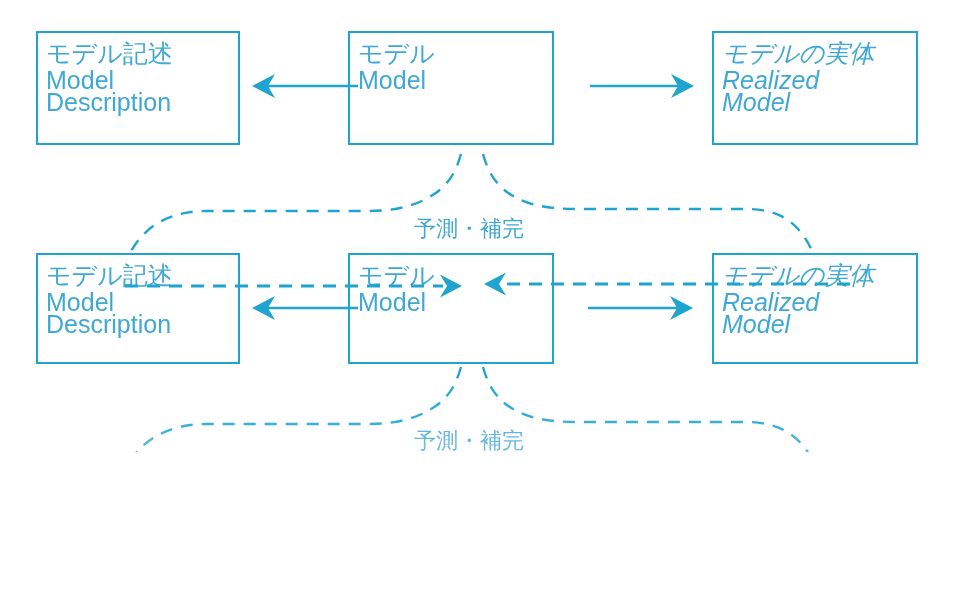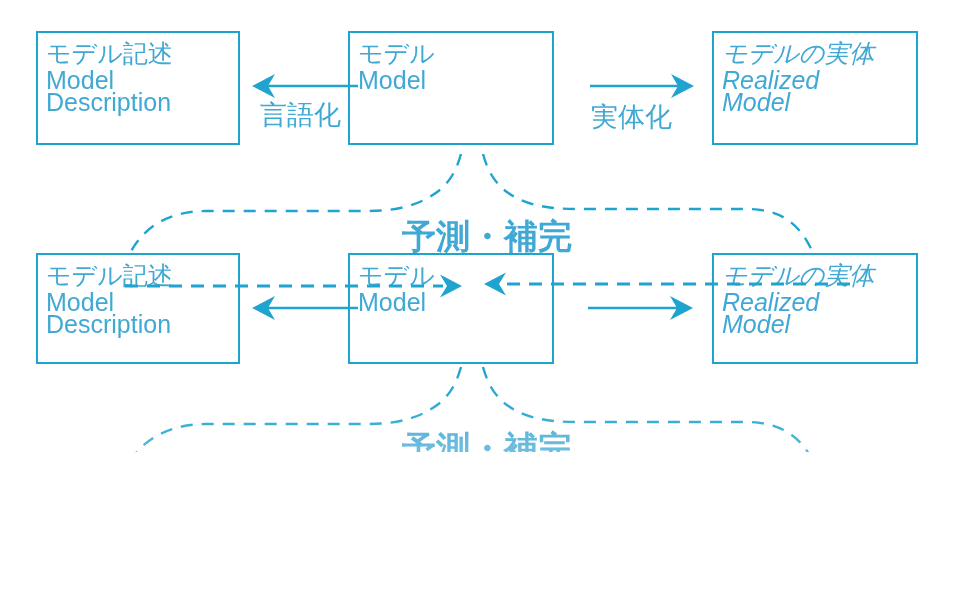--- a/index.html
+++ b/index.html
@@ -54,26 +54,25 @@
     color: var(--text);
     white-space: nowrap;
     z-index: 2;
   }
   .lbl-verbalization { left: 260px; top: 97px; }
   .lbl-realization   { left: 591px; top: 99px; }
 
   .pred-label {
     position: absolute;
     width: 206px;
-    text-align: right;
-    font-size: 34px;
+    text-align: center;
+    font-size: 22px;
     color: var(--text);
     white-space: nowrap;
     z-index: 2;
-    font-weight: bold;
   }
   .pred-1 { left: 366px; top: 214px; }
   .pred-2 { left: 366px; top: 426px; }
 
   .fade-overlay {
     position: absolute;
     left: 0; top: 368px;
     width: 960px; height: 240px;
     z-index: 5;
     pointer-events: none;
@@ -134,22 +133,20 @@
   <div class="box row-1 col-c">
     <div class="jp">モデル</div>
     <div class="en">Model</div>
   </div>
   <div class="box row-1 col-r">
     <div class="jp">モデルの実体</div>
     <div class="en">Realized</div>
     <div class="en">Model</div>
   </div>
 
-  <div class="arrow-label lbl-verbalization">言語化</div>
-  <div class="arrow-label lbl-realization">実体化</div>
 
   <div class="pred-label pred-1">予測・補完</div>
   <div class="pred-label pred-2">予測・補完</div>
 
   <div class="box row-2 col-l">
     <div class="jp">モデル記述</div>
     <div class="en">Model</div>
     <div class="en">Description</div>
   </div>
   <div class="box row-2 col-c">

